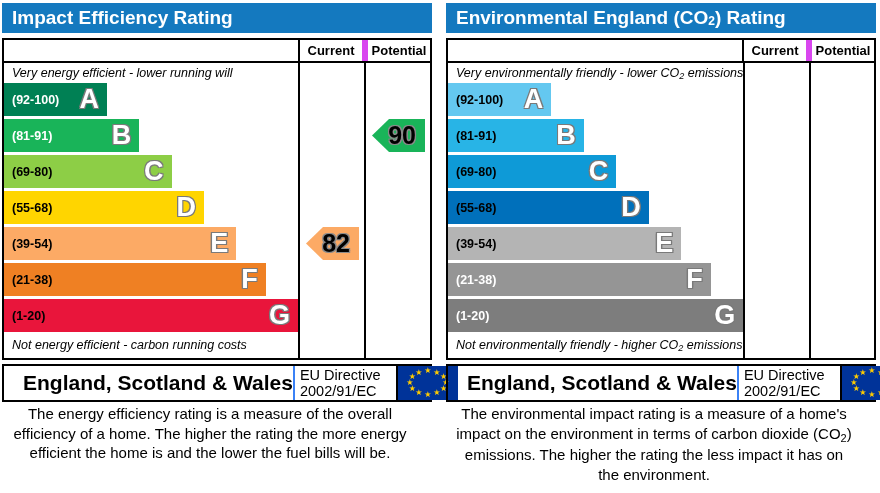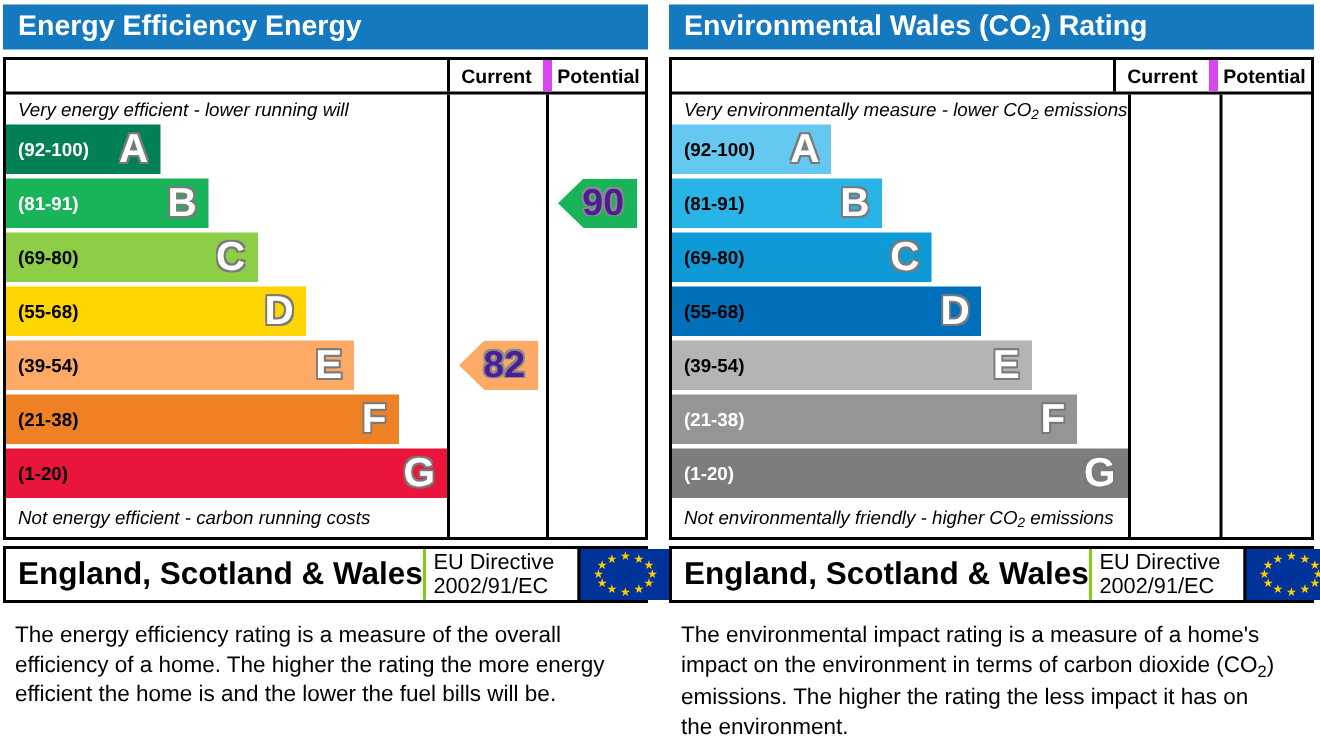--- a/index.html
+++ b/index.html
@@ -103,80 +103,81 @@
 
   
   .marker{
     position:absolute;
     height:33px;
     display:flex;align-items:center;justify-content:flex-end;
     padding-right:9px;
     box-sizing:border-box;
     clip-path:polygon(0% 50%, 17px 0%, 100% 0%, 100% 100%, 17px 100%);
     font-size:25px;font-weight:bold;
-    color:#4c1d95;
+    color:#000000;
     text-shadow:
       -1.2px -1.2px 0 #8a8a8a,
        1.2px -1.2px 0 #8a8a8a,
       -1.2px  1.2px 0 #8a8a8a,
        1.2px  1.2px 0 #8a8a8a;
   }
 
   
   .footer{
     margin:4px 2px 0 2px;
     border:2px solid #000;
     height:38px;
     display:flex;align-items:stretch;
     box-sizing:border-box;
   }
   .footer .country{
     flex:1;
     display:flex;align-items:center;
-    padding-left:8px;
+    padding-left:19px;
     font-size:21px;font-weight:bold;
     white-space:nowrap;
   }
   .footer .directive{
     flex:0 0 96px;
     display:flex;flex-direction:column;justify-content:center;
-    border-left:2px solid #84cc16;
+    border-left:2px solid #3b82f6;
     padding-left:5px;
     font-size:14.5px;line-height:16px;
   }
   .footer .flag{
     flex:0 0 60px;
     border-left:2px solid #000;
     background:#003399;
     position:relative;
   }
   .flag .star{
     position:absolute;
     color:#FFCC00;
     font-size:8px;
     line-height:8px;
     transform:translate(-50%,-50%);
   }
 
   
   .desc{
-    margin:12px 2px 0 10px;
+    margin:2px 2px 0 10px;
     font-size:15px;
     line-height:19.5px;
     width:400px;
+    text-align:center;
   }
   .desc sub{font-size:11px;vertical-align:baseline;position:relative;top:3px;}
 </style>
 </head>
 <body>
 
 <div class="page">
   <div class="chart left">
       <div class="title-bar">
-        <span>Energy Efficiency Energy</span>
+        <span>Impact Efficiency Rating</span>
       </div>
       <div class="tbl">
         <div class="hdr-row">
           <div class="hdr-blank"></div>
           <div class="hdr-cur">Current</div>
           <div class="hdr-pot">Potential</div>
         </div>
         <div class="body-row">
           <div class="bands-col">
             <div class="caption"><span>Very energy efficient - lower running will</span></div>
@@ -238,33 +239,33 @@
           <span class="star" style="left: 24.0192%; top: 67%;">★</span>
           <span class="star" style="left: 20%; top: 50%;">★</span>
           <span class="star" style="left: 24.0192%; top: 33%;">★</span>
           <span class="star" style="left: 35%; top: 20.5551%;">★</span>
         </div>
       </div>
       <div class="desc"><span>The energy efficiency rating is a measure of the overall efficiency of a home. The higher the rating the more energy efficient the home is and the lower the fuel bills will be.</span></div>
     </div>
   <div class="chart right">
       <div class="title-bar">
-        <span>Environmental Wales (CO</span>
+        <span>Environmental England (CO</span>
         <sub>2</sub>
         <span>) Rating</span>
       </div>
       <div class="tbl">
         <div class="hdr-row">
           <div class="hdr-blank"></div>
           <div class="hdr-cur">Current</div>
           <div class="hdr-pot">Potential</div>
         </div>
         <div class="body-row">
           <div class="bands-col">
-            <div class="caption"><span>Very environmentally measure - lower CO</span><sub>2</sub><span> emissions</span></div>
+            <div class="caption"><span>Very environmentally friendly - lower CO</span><sub>2</sub><span> emissions</span></div>
             <div class="bands">
               <div class="band dark-txt" style="background: rgb(100, 200, 240); width: 35%;">
                 <span class="range">(92-100)</span>
                 <span class="letter">A</span>
               </div>
               <div class="band dark-txt" style="background: rgb(40, 180, 230); width: 46%;">
                 <span class="range">(81-91)</span>
                 <span class="letter">B</span>
               </div>
               <div class="band dark-txt" style="background: rgb(14, 154, 215); width: 57%;">

